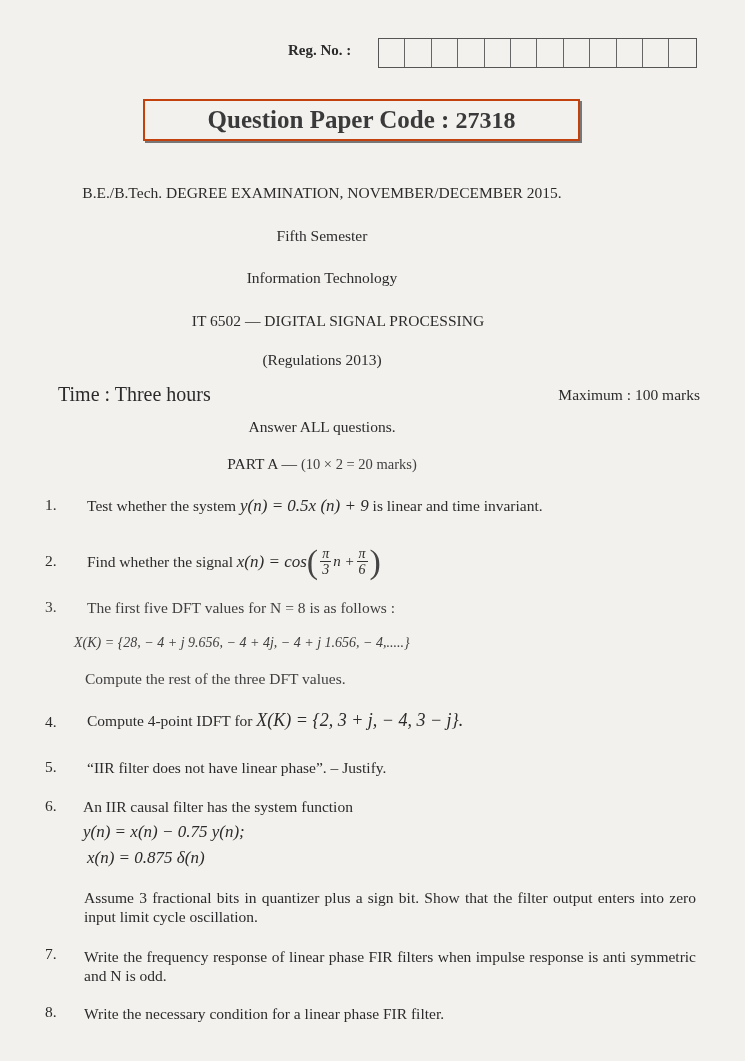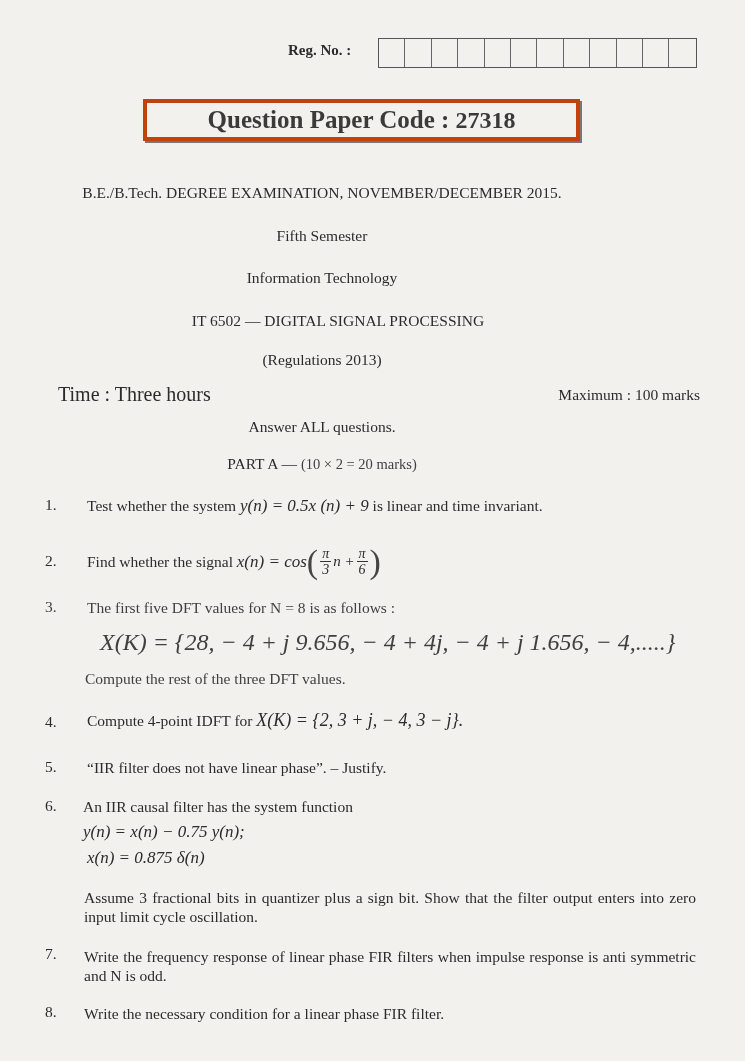--- a/index.html
+++ b/index.html
@@ -11,21 +11,21 @@
     position:relative;
   }
   .abs { position:absolute; }
   .serif { font-family:"Liberation Serif", "DejaVu Serif", serif; }
   .reg-label { left:288px; top:42px; font-size:15px; font-weight:bold; }
   .reg-boxes { left:378px; top:38px; display:flex; border:1px solid #555; }
   .reg-box { width:26.4px; height:28px; border-right:1px solid #666; box-sizing:border-box; }
   .reg-box:last-child { border-right:none; }
   .code-box {
     left:143px; top:99px; width:437px; height:42px;
-    border:4px solid #c2410c; box-sizing:border-box;
+    border:2px solid #c2410c; box-sizing:border-box;
     box-shadow: 2px 2px 0 #777;
     display:flex; align-items:center; justify-content:center;
     font-size:25px; font-weight:bold; color:#3a3a3a;
   }
   .code-box .num { font-size:24px; margin-left:6px; }
   .center { left:0; width:644px; text-align:center; font-size:15.5px; }
   .q-num { left:45px; font-size:15.5px; }
   .q-text { left:87px; font-size:15.5px; line-height:19px; }
   .math { font-family:"Liberation Serif", serif; font-style:italic; }
   .frac { display:inline-flex; flex-direction:column; align-items:center; vertical-align:middle; font-size:14px; line-height:15px; margin:0 2px; }
@@ -91,21 +91,21 @@
   <span class="math" style="font-size:15px;">n +</span>
   <span class="frac math">
     <span class="top">π</span>
     <span>6</span>
   </span>
   <span class="paren">)</span>&nbsp;
 </div>
 
 <div class="abs q-num serif light" style="top:598px;">3.</div>
 <div class="abs q-text serif light" style="top:598px;">The first five DFT values for N = 8 is as follows :</div>
-<div class="abs q-text math light" style="top:633px; left:100px; font-size:24px;font-family:Liberation Serif, serif;">X(K) = {28, − 4 + j 9.656, − 4 + 4j, − 4 + j 1.656, − 4,.....}</div>
+<div class="abs q-text math light" style="top:633px; left:74px; font-size:14px;font-family:Liberation Serif, serif;">X(K) = {28, − 4 + j 9.656, − 4 + 4j, − 4 + j 1.656, − 4,.....}</div>
 <div class="abs q-text serif light" style="top:669px; left:85px;">Compute the rest of the three DFT values.</div>
 
 <div class="abs q-num serif" style="top:713px;">4.</div>
 <div class="abs q-text serif" style="top:711px;">
   <span>Compute 4-point IDFT for</span>
   <span class="math" style="font-size:18px;">X(K) = {2, 3 + j, − 4, 3 − j}.</span>
 </div>
 
 <div class="abs q-num serif" style="top:758px;">5.</div>
 <div class="abs q-text serif" style="top:758px;">“IIR filter does not have linear phase”. – Justify.</div>

